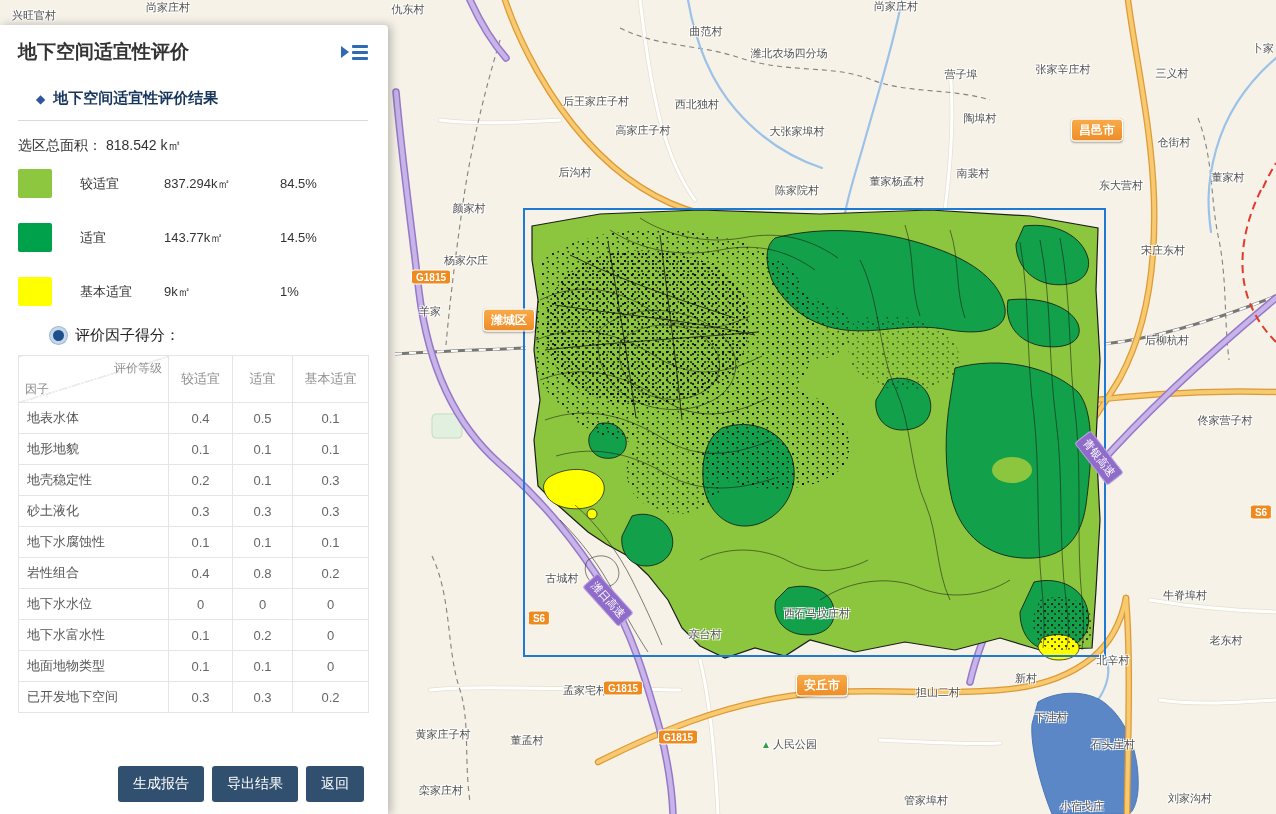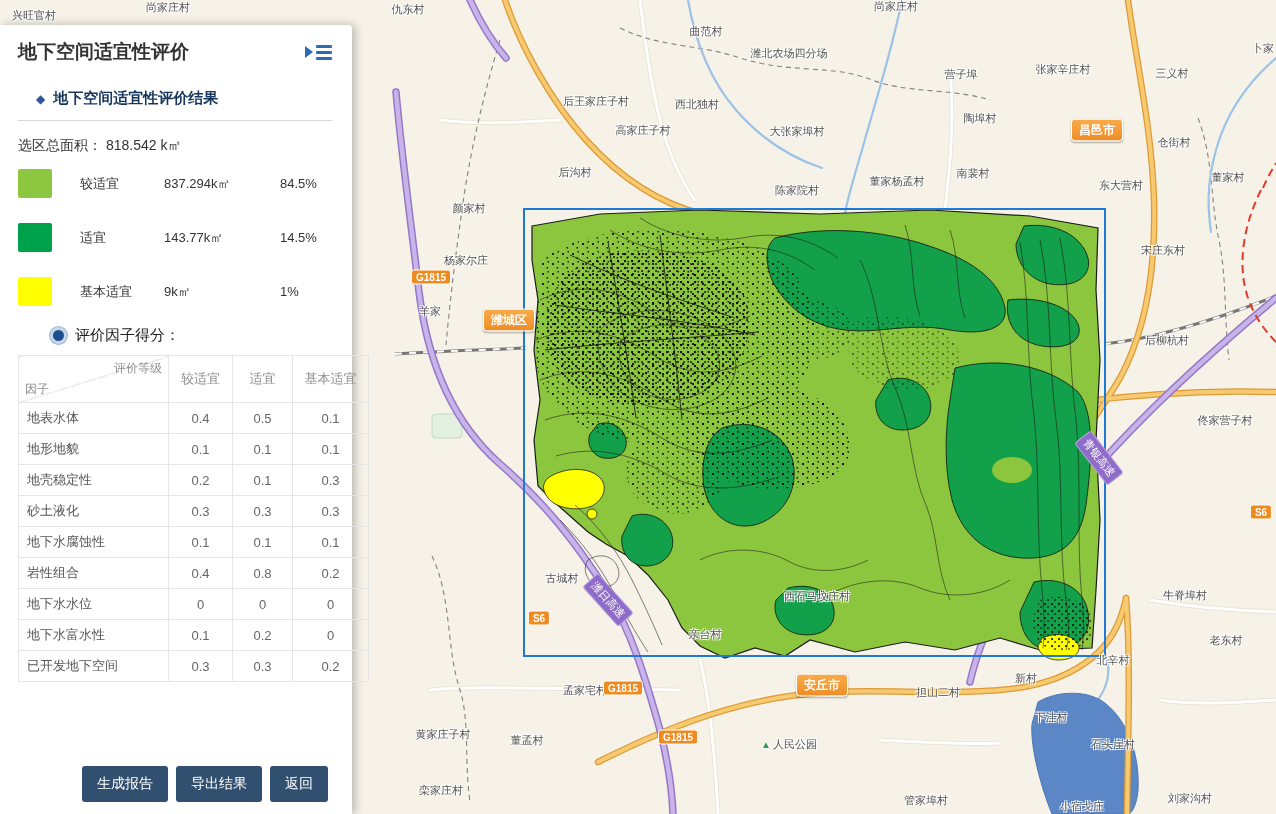--- a/index.html
+++ b/index.html
@@ -13,21 +13,21 @@
     text-shadow:1px 1px 0 #fff,-1px 1px 0 #fff,1px -1px 0 #fff,-1px -1px 0 #fff;}
   .map-label .tree{font-style:normal;color:#2f9e44;margin-right:2px;font-size:10px;}
   .map-city{position:absolute;transform:translate(-50%,-50%);background:linear-gradient(#f8ab4a,#ee8d27);
     color:#fff;font-weight:bold;font-size:12px;padding:2px 7px;border-radius:4px;border:1px solid #fff;
     box-shadow:0 1px 2px rgba(0,0,0,.3);white-space:nowrap;}
   .map-shield{position:absolute;transform:translate(-50%,-50%);background:#ee8a1e;color:#fff;font-weight:bold;
     font-size:10px;padding:1px 4px;border-radius:3px;border:1px solid #fff;white-space:nowrap;}
   .map-exp{position:absolute;background:#8f6cc9;color:#fff;font-size:11px;padding:2px 4px;border-radius:3px;
     border:1px solid #b9a2e2;white-space:nowrap;}
   
-  #panel{position:absolute;left:0;top:25px;width:352px;height:789px;background:#fff;z-index:10;
+  #panel{position:absolute;left:0;top:25px;width:388px;height:789px;background:#fff;z-index:10;
     box-shadow:3px 0 10px rgba(0,0,0,.25);box-sizing:border-box;padding:14px 20px 10px 18px;
     display:flex;flex-direction:column;border-top-right-radius:4px;}
   .panel-header{display:flex;align-items:center;justify-content:space-between;}
   .panel-title{font-size:19px;font-weight:bold;color:#333;margin:0;}
   .collapse-btn{display:flex;align-items:center;cursor:pointer;}
   .collapse-btn .tri{width:0;height:0;border-left:8px solid #2f6bb3;border-top:6px solid transparent;border-bottom:6px solid transparent;margin-right:3px;}
   .collapse-btn .bars{display:flex;flex-direction:column;gap:3px;}
   .collapse-btn .bars i{display:block;width:16px;height:3px;background:#2f6bb3;border-radius:1px;}
   .section-head{margin-top:24px;display:flex;align-items:center;gap:8px;font-size:15px;font-weight:bold;color:#17365d;padding-left:18px;}
   .diamond{color:#2f54a0;font-size:12px;font-style:normal;}
@@ -243,21 +243,21 @@
       <span class="map-label" style="left: 797px; top: 190px;">陈家院村</span>
       <span class="map-label" style="left: 575px; top: 172px;">后沟村</span>
       <span class="map-label" style="left: 469px; top: 208px;">颜家村</span>
       <span class="map-label" style="left: 1163px; top: 250px;">宋庄东村</span>
       <span class="map-label" style="left: 466px; top: 260px;">杨家尔庄</span>
       <span class="map-label" style="left: 430px; top: 311px;">羊家</span>
       <span class="map-label" style="left: 1167px; top: 340px;">后柳杭村</span>
       <span class="map-label" style="left: 1225px; top: 420px;">佟家营子村</span>
       <span class="map-label" style="left: 562px; top: 538px; margin-top: 40px;">古城村</span>
       <span class="map-label" style="left: 705px; top: 634px;">亲台村</span>
-      <span class="map-label" style="left: 806px; top: 596px; padding-left: 22px;">西石马坟庄村</span>
+      <span class="map-label" style="left: 806px; top: 613px; padding-left: 22px;">西石马坟庄村</span>
       <span class="map-label" style="left: 1185px; top: 595px;">牛脊埠村</span>
       <span class="map-label" style="left: 1226px; top: 640px;">老东村</span>
       <span class="map-label" style="left: 1113px; top: 660px;">北辛村</span>
       <span class="map-label" style="left: 1026px; top: 678px;">新村</span>
       <span class="map-label" style="left: 938px; top: 692px;">担山二村</span>
       <span class="map-label" style="left: 585px; top: 690px;">孟家宅村</span>
       <span class="map-label" style="left: 443px; top: 734px;">黄家庄子村</span>
       <span class="map-label" style="left: 527px; top: 740px;">董孟村</span>
       <span class="map-label" style="left: 789px; top: 744px;"><i class="tree">▲</i>人民公园</span>
       <span class="map-label" style="left: 1051px; top: 717px;">下洼村</span>
@@ -389,20 +389,26 @@
           <td class="vcell">0</td>
           <td class="vcell">0</td>
         </tr>
         <tr>
           <td class="fcell">地下水富水性</td>
           <td class="vcell">0.1</td>
           <td class="vcell">0.2</td>
           <td class="vcell">0</td>
         </tr>
         <tr>
+          <td class="fcell">地面地物类型</td>
+          <td class="vcell">0.1</td>
+          <td class="vcell">0.1</td>
+          <td class="vcell">0</td>
+        </tr>
+        <tr>
           <td class="fcell">已开发地下空间</td>
           <td class="vcell">0.3</td>
           <td class="vcell">0.3</td>
           <td class="vcell">0.2</td>
         </tr>
       </tbody>
   </table>
 
   <div class="btn-row">
     <button class="btn">生成报告</button>

